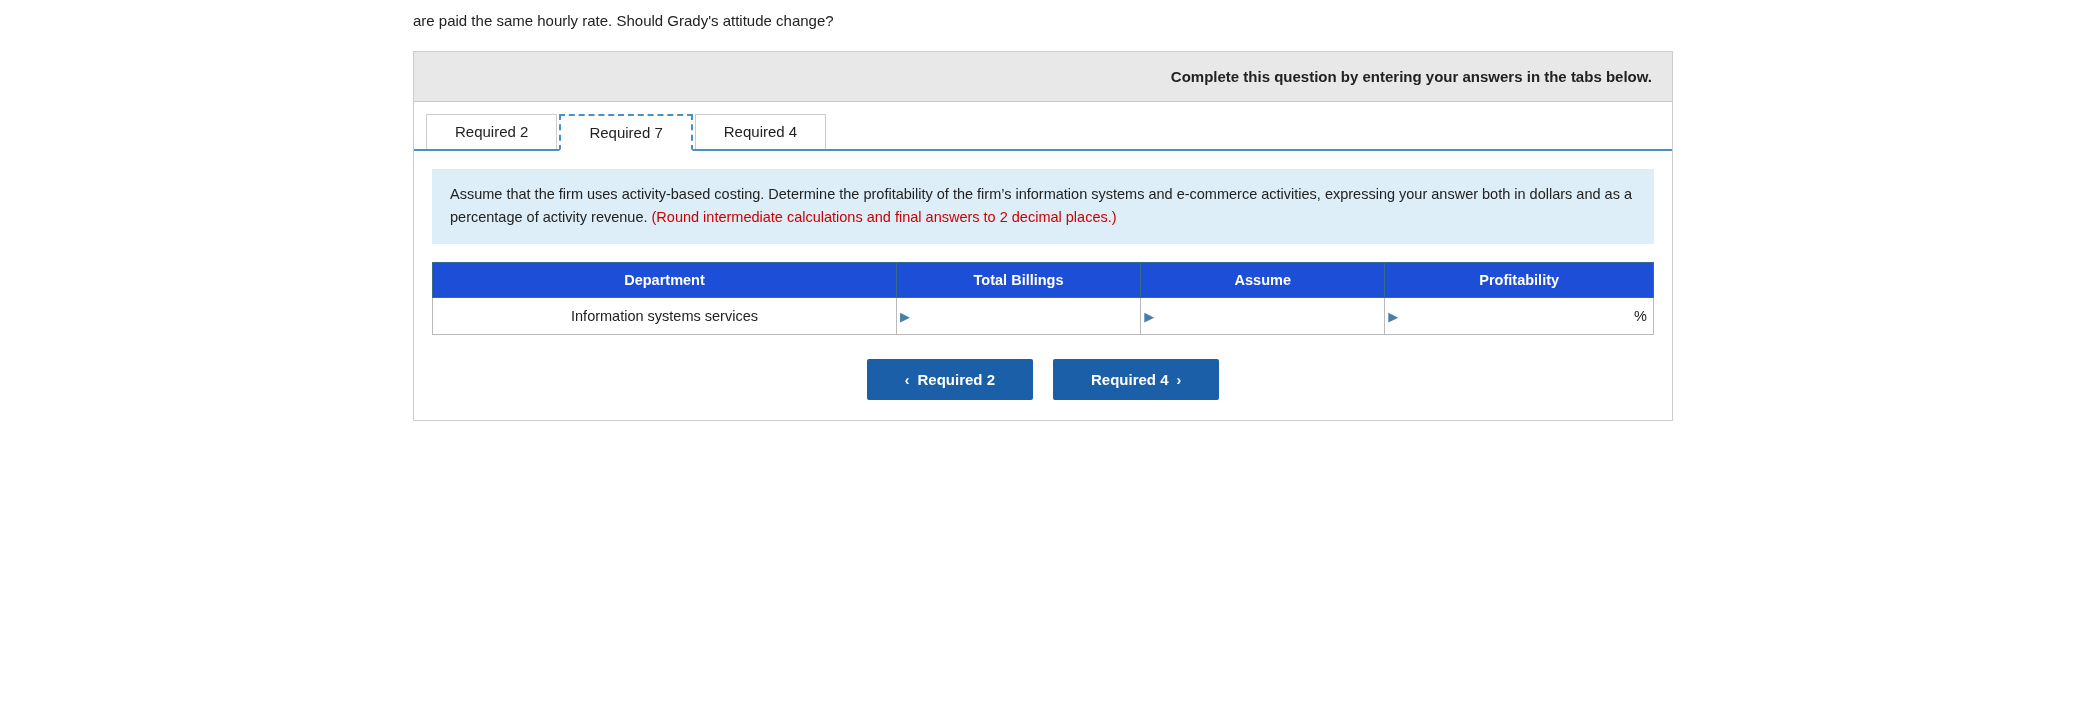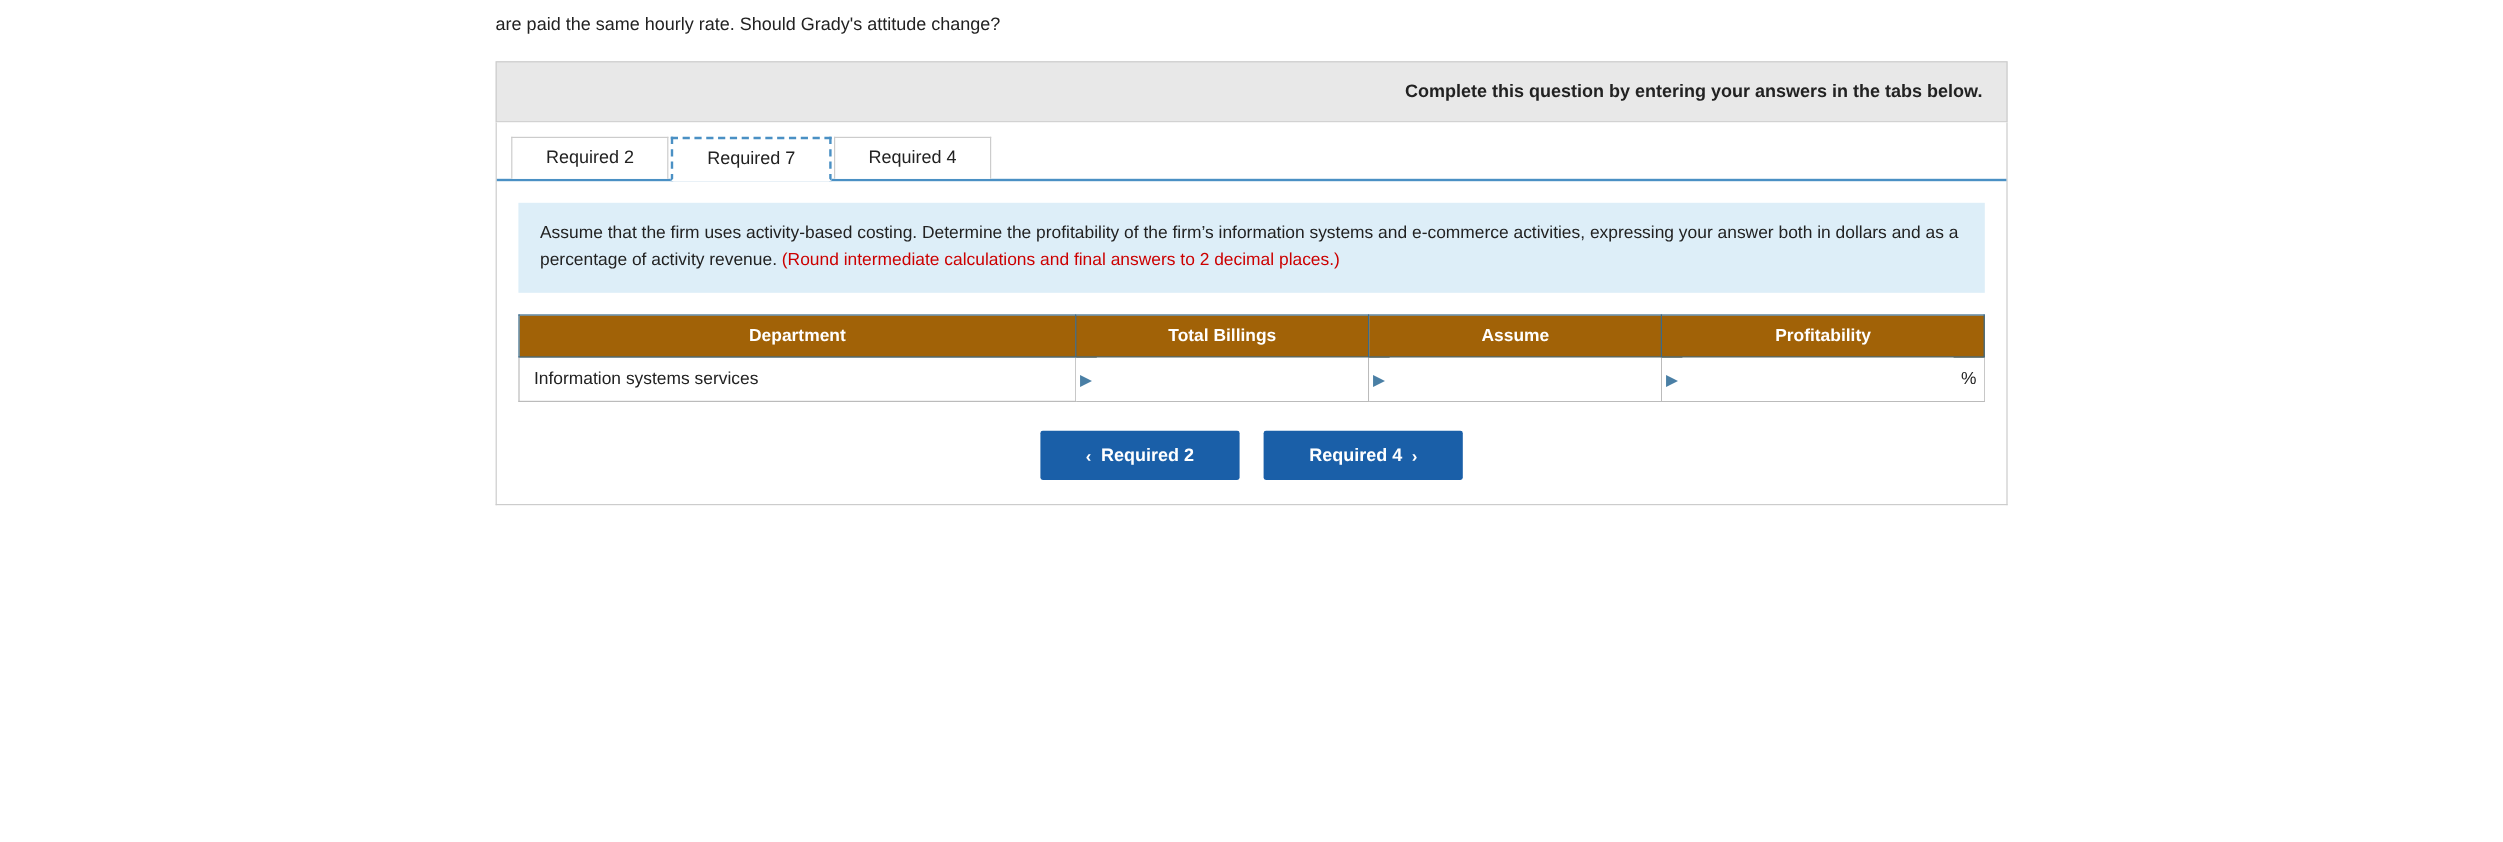--- a/index.html
+++ b/index.html
@@ -92,21 +92,21 @@
       color: #cc0000;
     }
 
     table.data-table {
       width: 100%;
       border-collapse: collapse;
       margin-bottom: 24px;
     }
 
     table.data-table th {
-      background: #a16207;
+      background: #1d4ed8;
       color: #fff;
       font-weight: bold;
       text-align: center;
       padding: 9px 10px;
       border: 1px solid #3a6a8a;
       font-size: 14.5px;
     }
 
     table.data-table td {
       border: 1px solid #bbb;
@@ -162,20 +162,21 @@
 
     .percent-sign {
       padding: 0 6px;
       font-size: 14.5px;
       color: #222;
       white-space: nowrap;
     }
 
     .col-department {
       width: 38%;
+      text-align: center;
     }
 
     .col-billings {
       width: 20%;
     }
 
     .col-income {
       width: 20%;
     }
 

